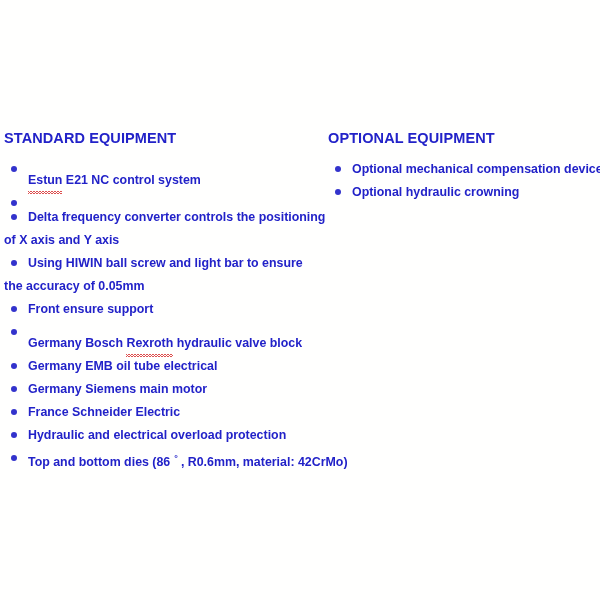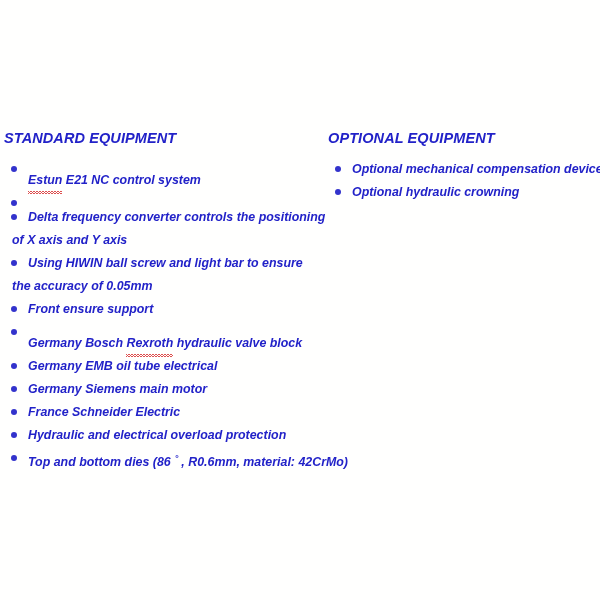--- a/index.html
+++ b/index.html
@@ -16,21 +16,20 @@
     position: relative;
   }
 
   .spec-sheet {
     position: absolute;
     top: 0;
     left: 0;
     width: 600px;
     height: 600px;
     background: #fffffe;
-    font-style: italic;
   }
 
   
   .column {
     position: absolute;
     color: #2222c8;
   }
   .column-left {
     left: 4px;
     top: 129px;
@@ -83,21 +82,21 @@
     flex: 0 0 auto;
   }
 
   
   .cont-row {
     line-height: 23px;
     font-size: 12.4px;
     font-weight: bold;
     color: #2222c8;
     white-space: nowrap;
-    padding-left: 12px;
+    padding-left: 4px;
     margin-left: -4px;
   }
 
   
   .misspelled {
     position: relative;
     display: inline-block;
     margin-top: 11px;
   }
   .misspelled::after {

